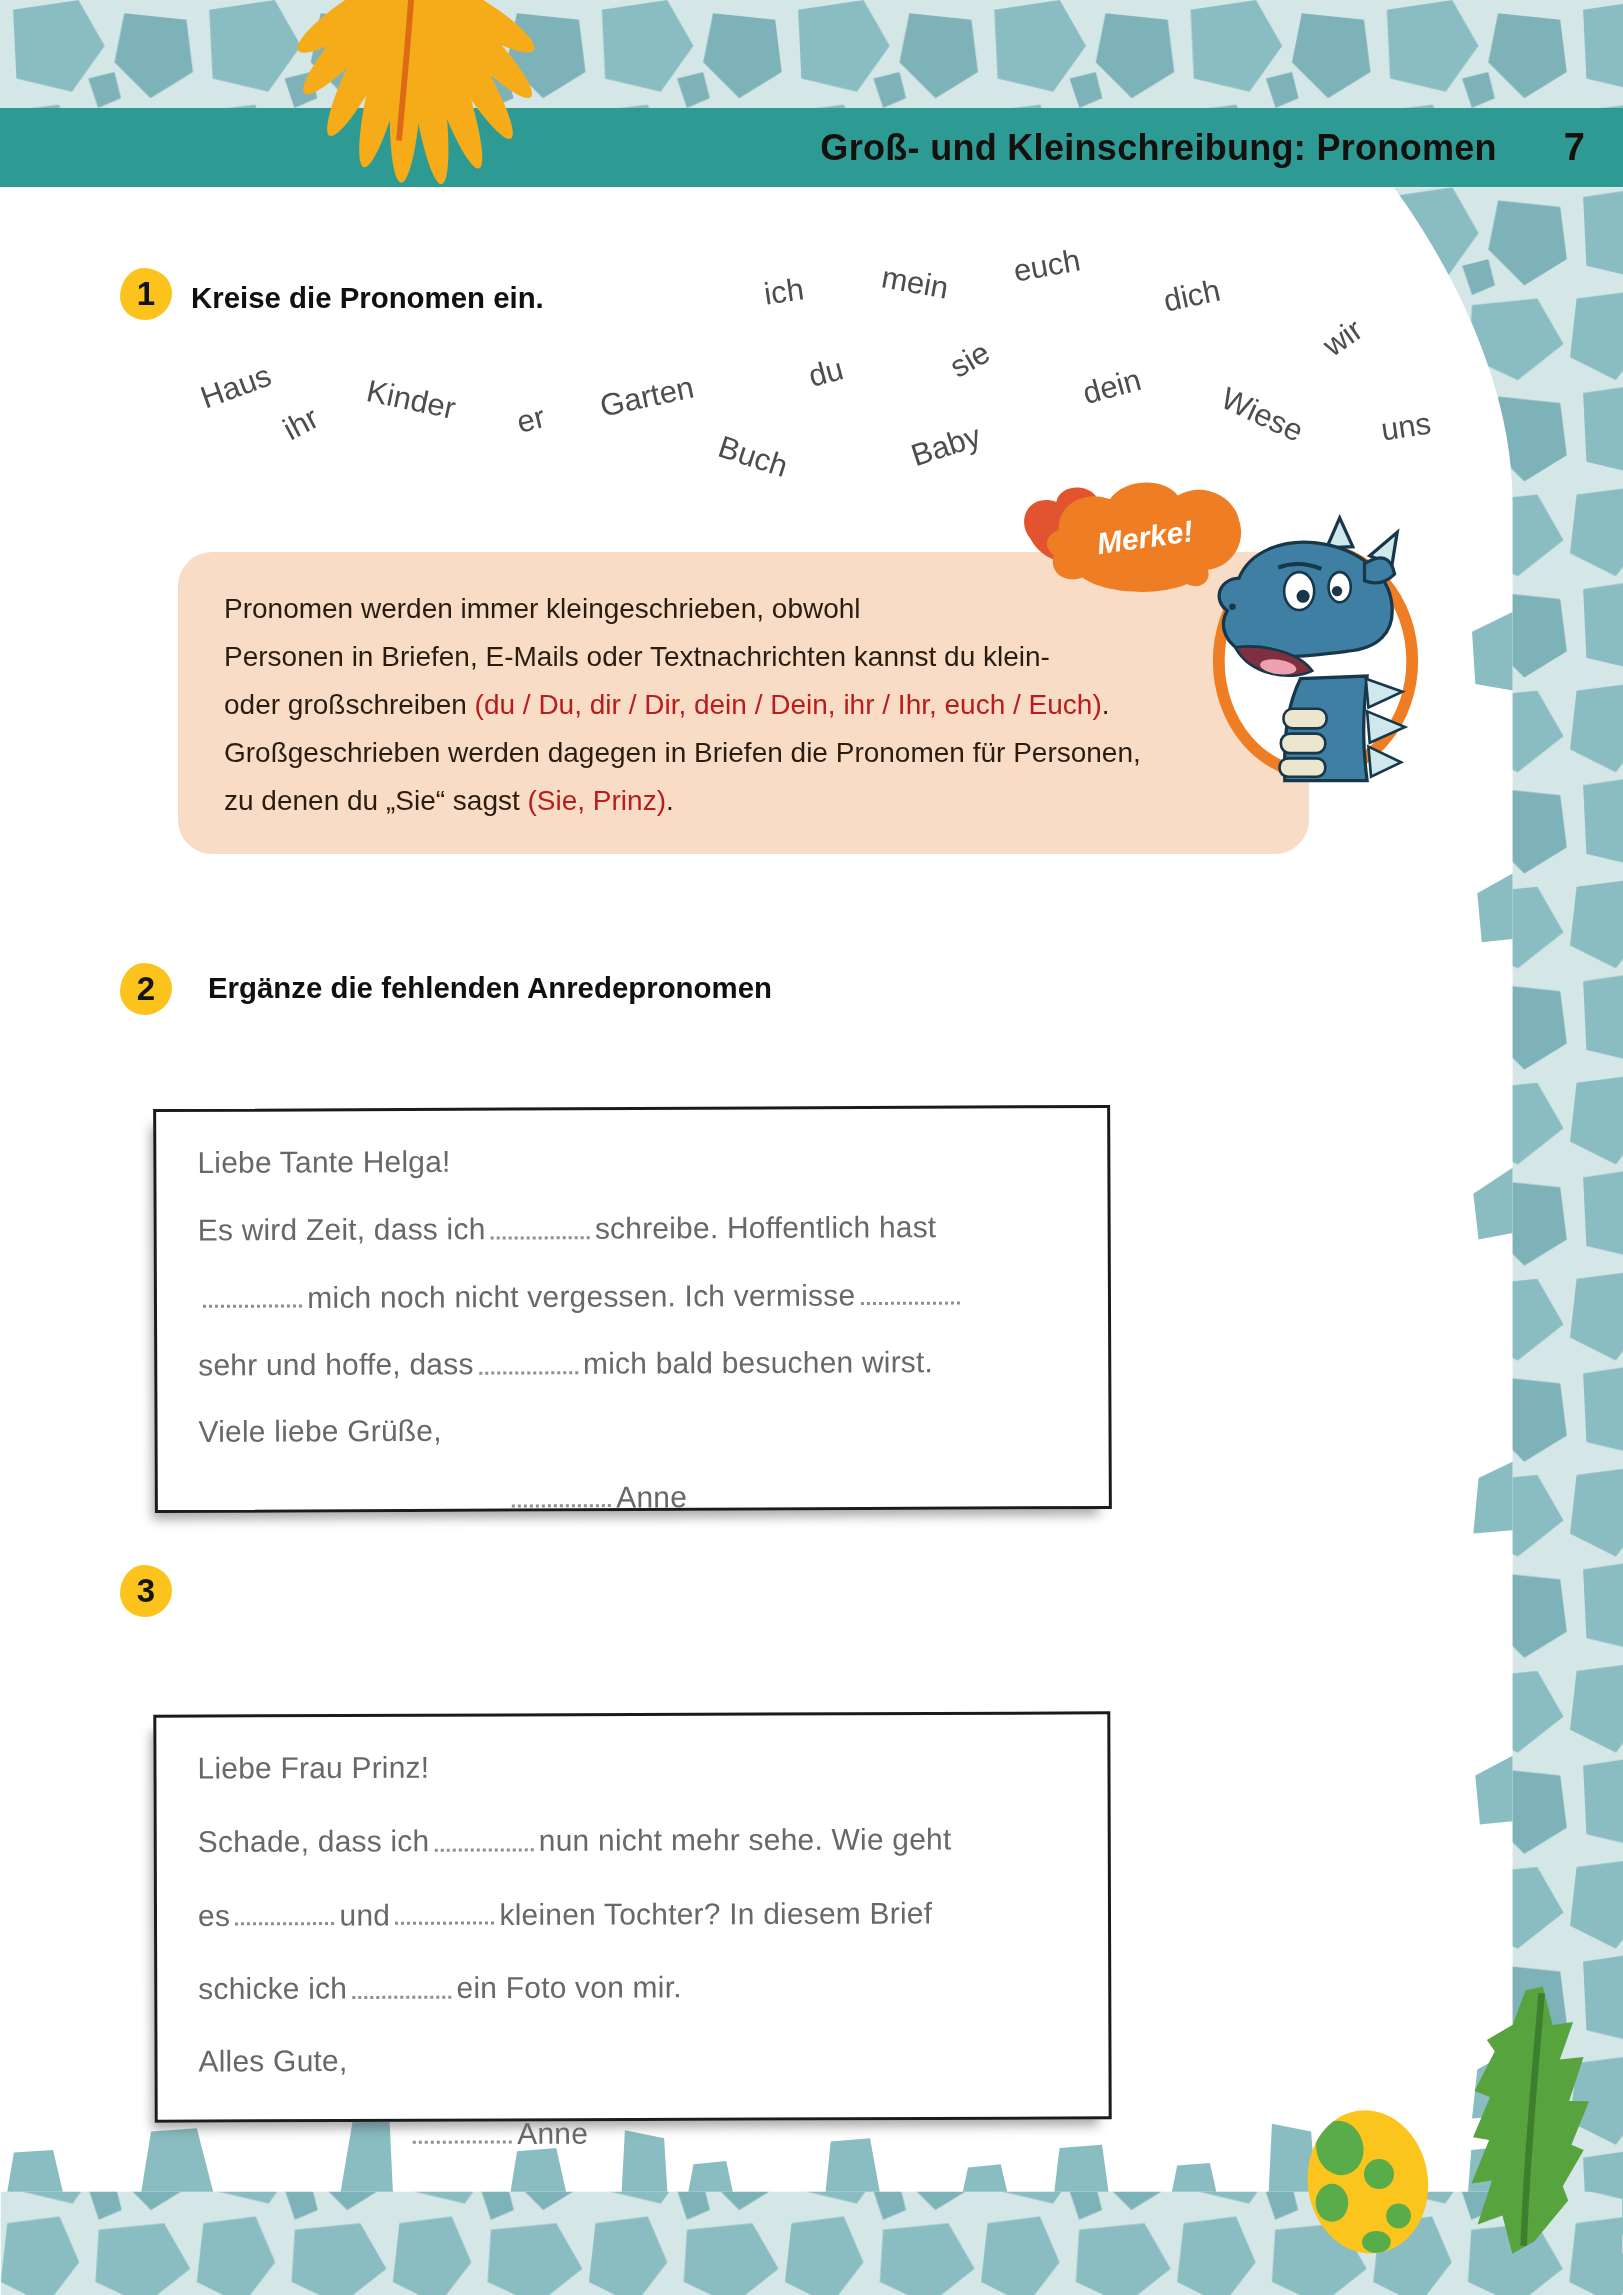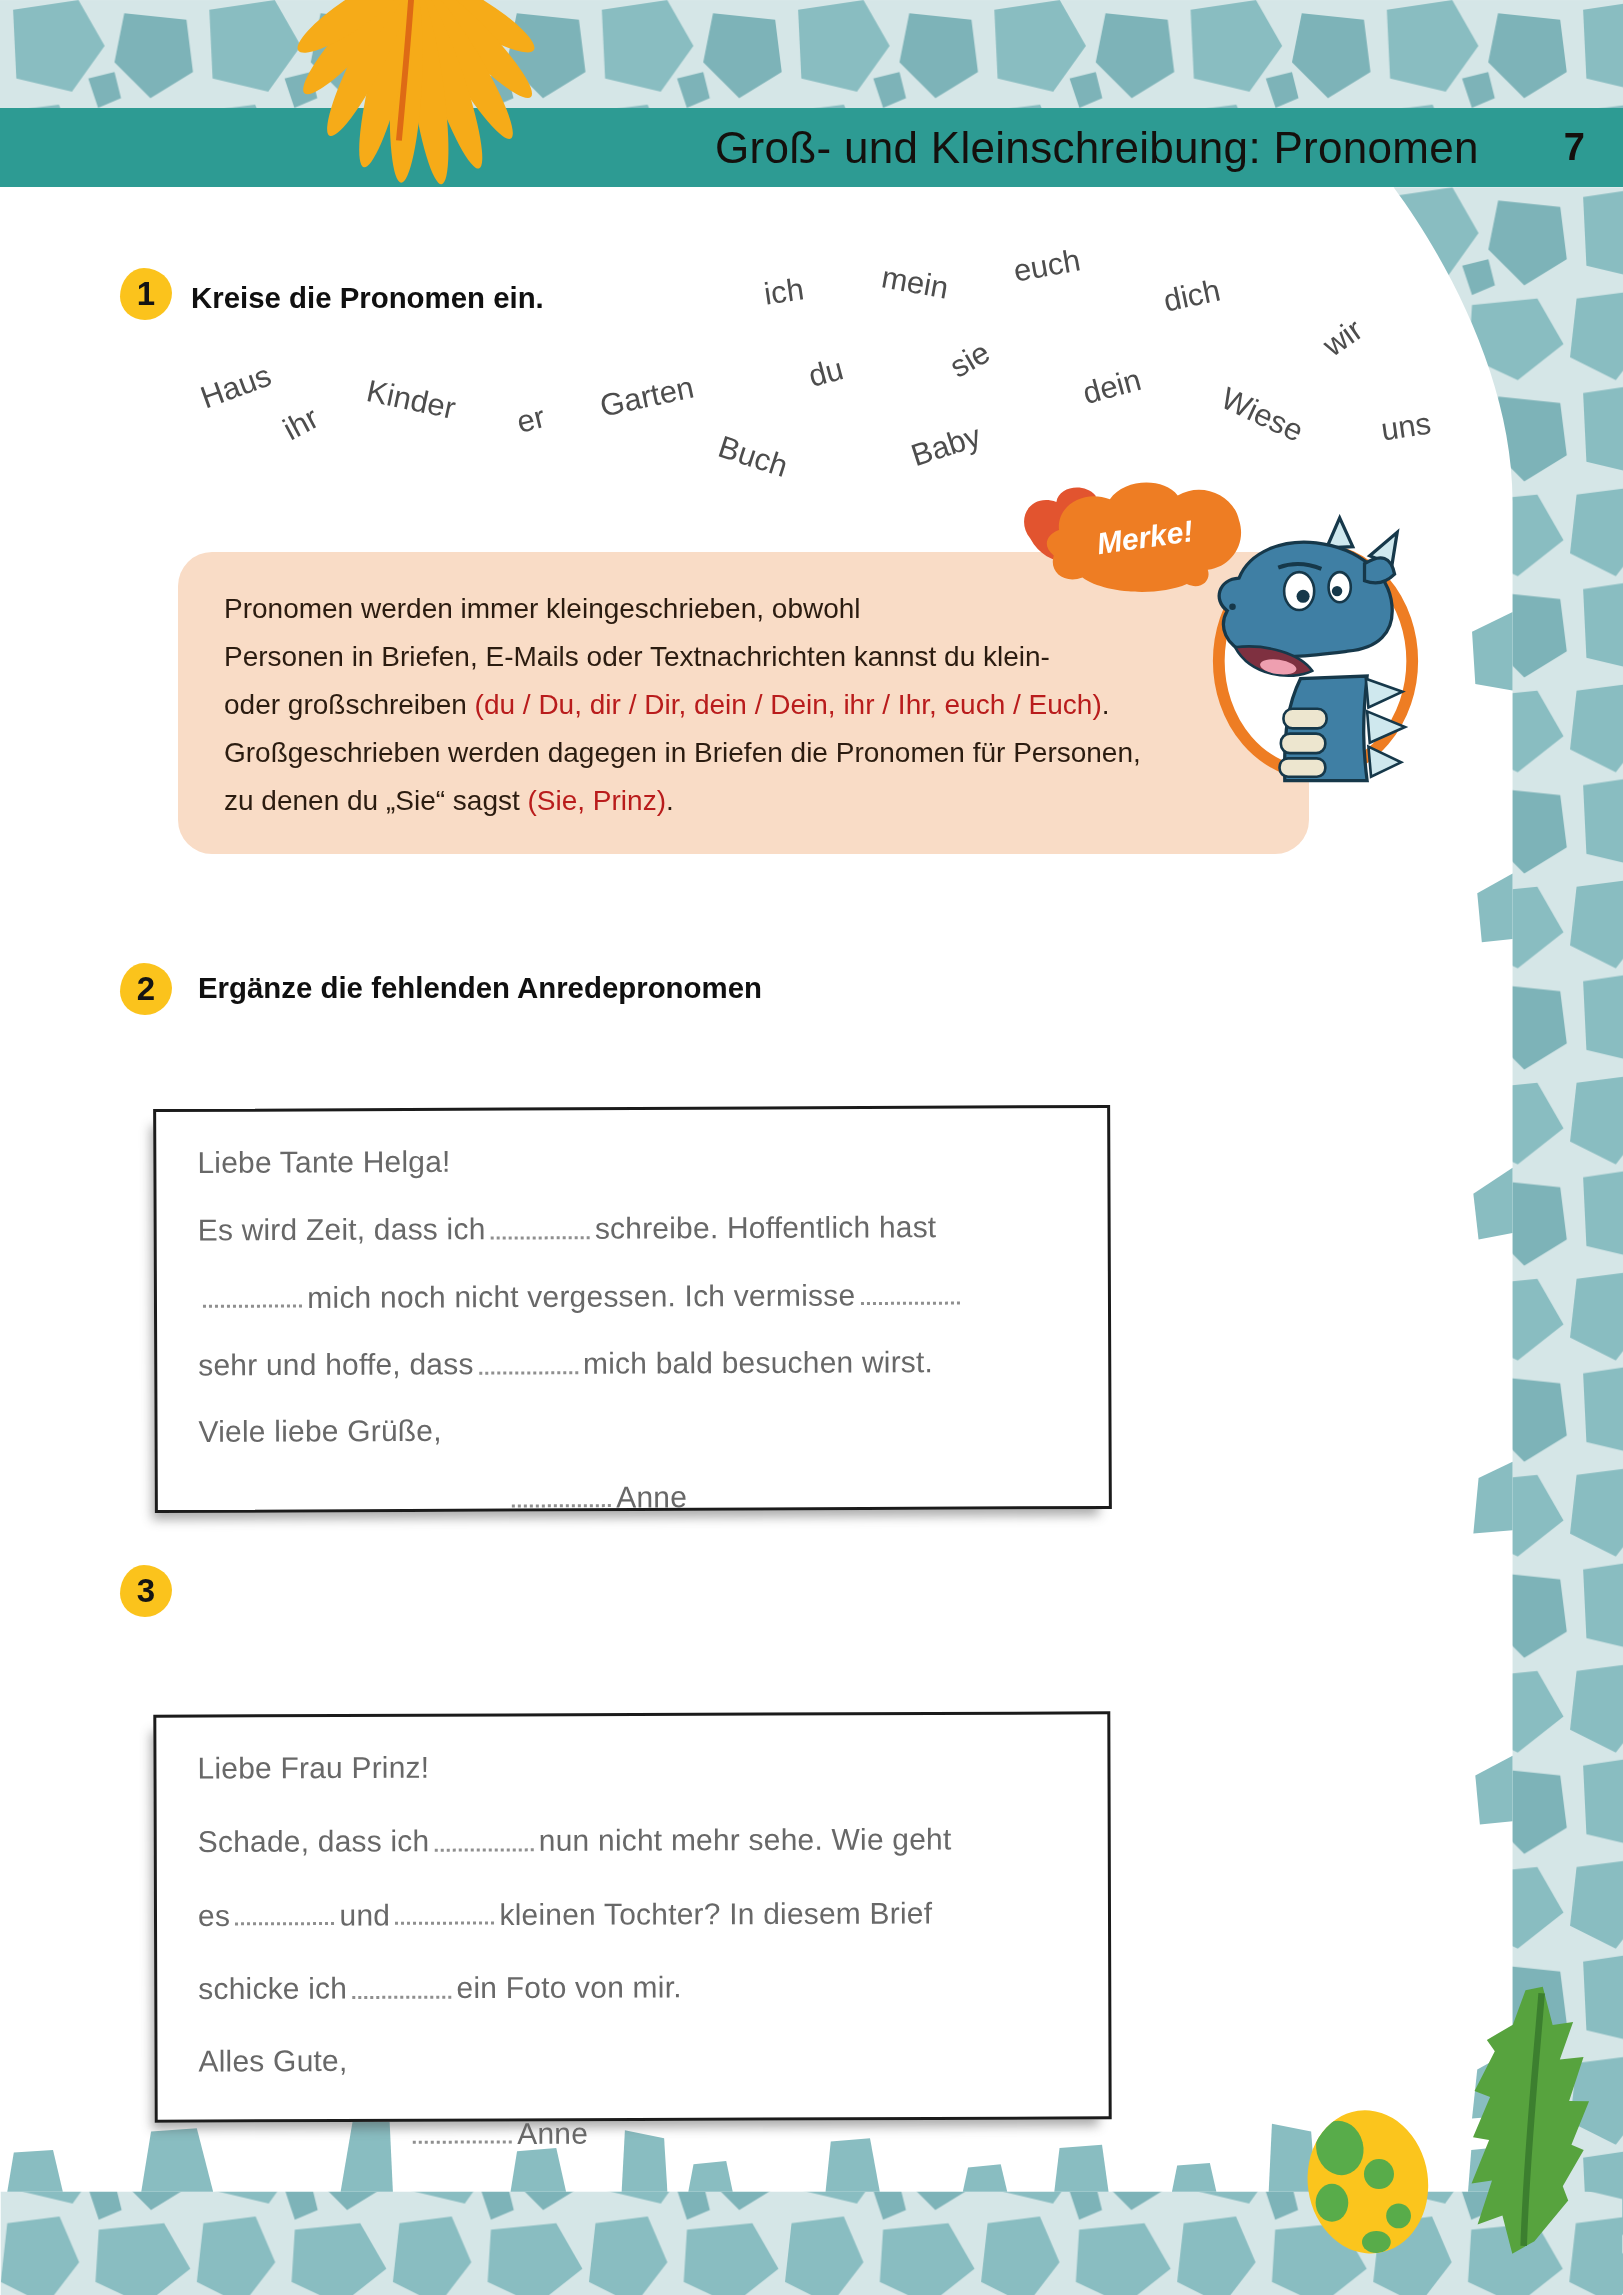--- a/index.html
+++ b/index.html
@@ -3,21 +3,21 @@
 <meta charset="utf-8">
 <style>
   html,body{margin:0;padding:0;}
   #page{position:relative;width:1623px;height:2295px;background:#ffffff;overflow:hidden;
         font-family:"Liberation Sans",sans-serif;}
   svg{display:block;}
 
   
   .header-band{position:absolute;left:0;top:108px;width:1623px;height:79px;background:#2d9b93;
     display:flex;align-items:center;justify-content:flex-end;box-sizing:border-box;padding-right:38px;z-index:3;}
-  .header-title{font-size:44px;font-weight:400;color:#14100d;letter-spacing:0.3px;margin-right:85px;}
+  .header-title{font-size:36px;font-weight:700;color:#14100d;letter-spacing:0.3px;margin-right:67px;}
   .page-number{font-size:38px;font-weight:700;color:#14100d;}
 
   
   .badge{position:absolute;width:52px;height:52px;background:#fbc31c;
     border-radius:46% 54% 52% 48% / 55% 48% 52% 45%;
     display:flex;align-items:center;justify-content:center;
     font-size:33px;font-weight:700;color:#141414;z-index:4;}
   .task{position:absolute;font-size:29.4px;font-weight:700;color:#101010;line-height:41px;z-index:4;white-space:nowrap;}
 
   
@@ -175,21 +175,21 @@
     <circle cx="156" cy="126" r="10" fill="#16384a"></circle>
     <ellipse cx="212" cy="112" rx="17" ry="23" fill="#ffffff" stroke="#16384a" stroke-width="4"></ellipse>
     <circle cx="208" cy="118" r="8" fill="#16384a"></circle>
     <path d="M118,82 Q150,70 184,84" stroke="#16384a" stroke-width="6" fill="none"></path>
     <path d="M250,76 Q288,52 296,92 Q276,112 250,102 Z" fill="#3f7fa4" stroke="#16384a" stroke-width="5"></path>
   </svg>
 
   <div class="badge" style="left:120px;top:963px">
     <span>2</span>
   </div>
-  <div class="task" style="left:198px;top:967px">
+  <div class="task" style="left:208px;top:967px">
     <div>Ergänze die fehlenden Anredepronomen</div>
   </div>
 
   <div class="letter" id="letter1">
     <div class="lline">Liebe Tante Helga!</div>
     <div class="lline"><span>Es wird Zeit, dass ich</span><span class="blank"></span><span>schreibe. Hoffentlich hast</span></div>
     <div class="lline"><span class="blank"></span><span>mich noch nicht vergessen. Ich vermisse</span><span class="blank"></span></div>
     <div class="lline"><span>sehr und hoffe, dass</span><span class="blank"></span><span>mich bald besuchen wirst.</span></div>
     <div class="lline"><span>Viele liebe Grüße,</span></div>
     <div class="lline sig1"><span class="blank"></span><span>Anne</span></div>

